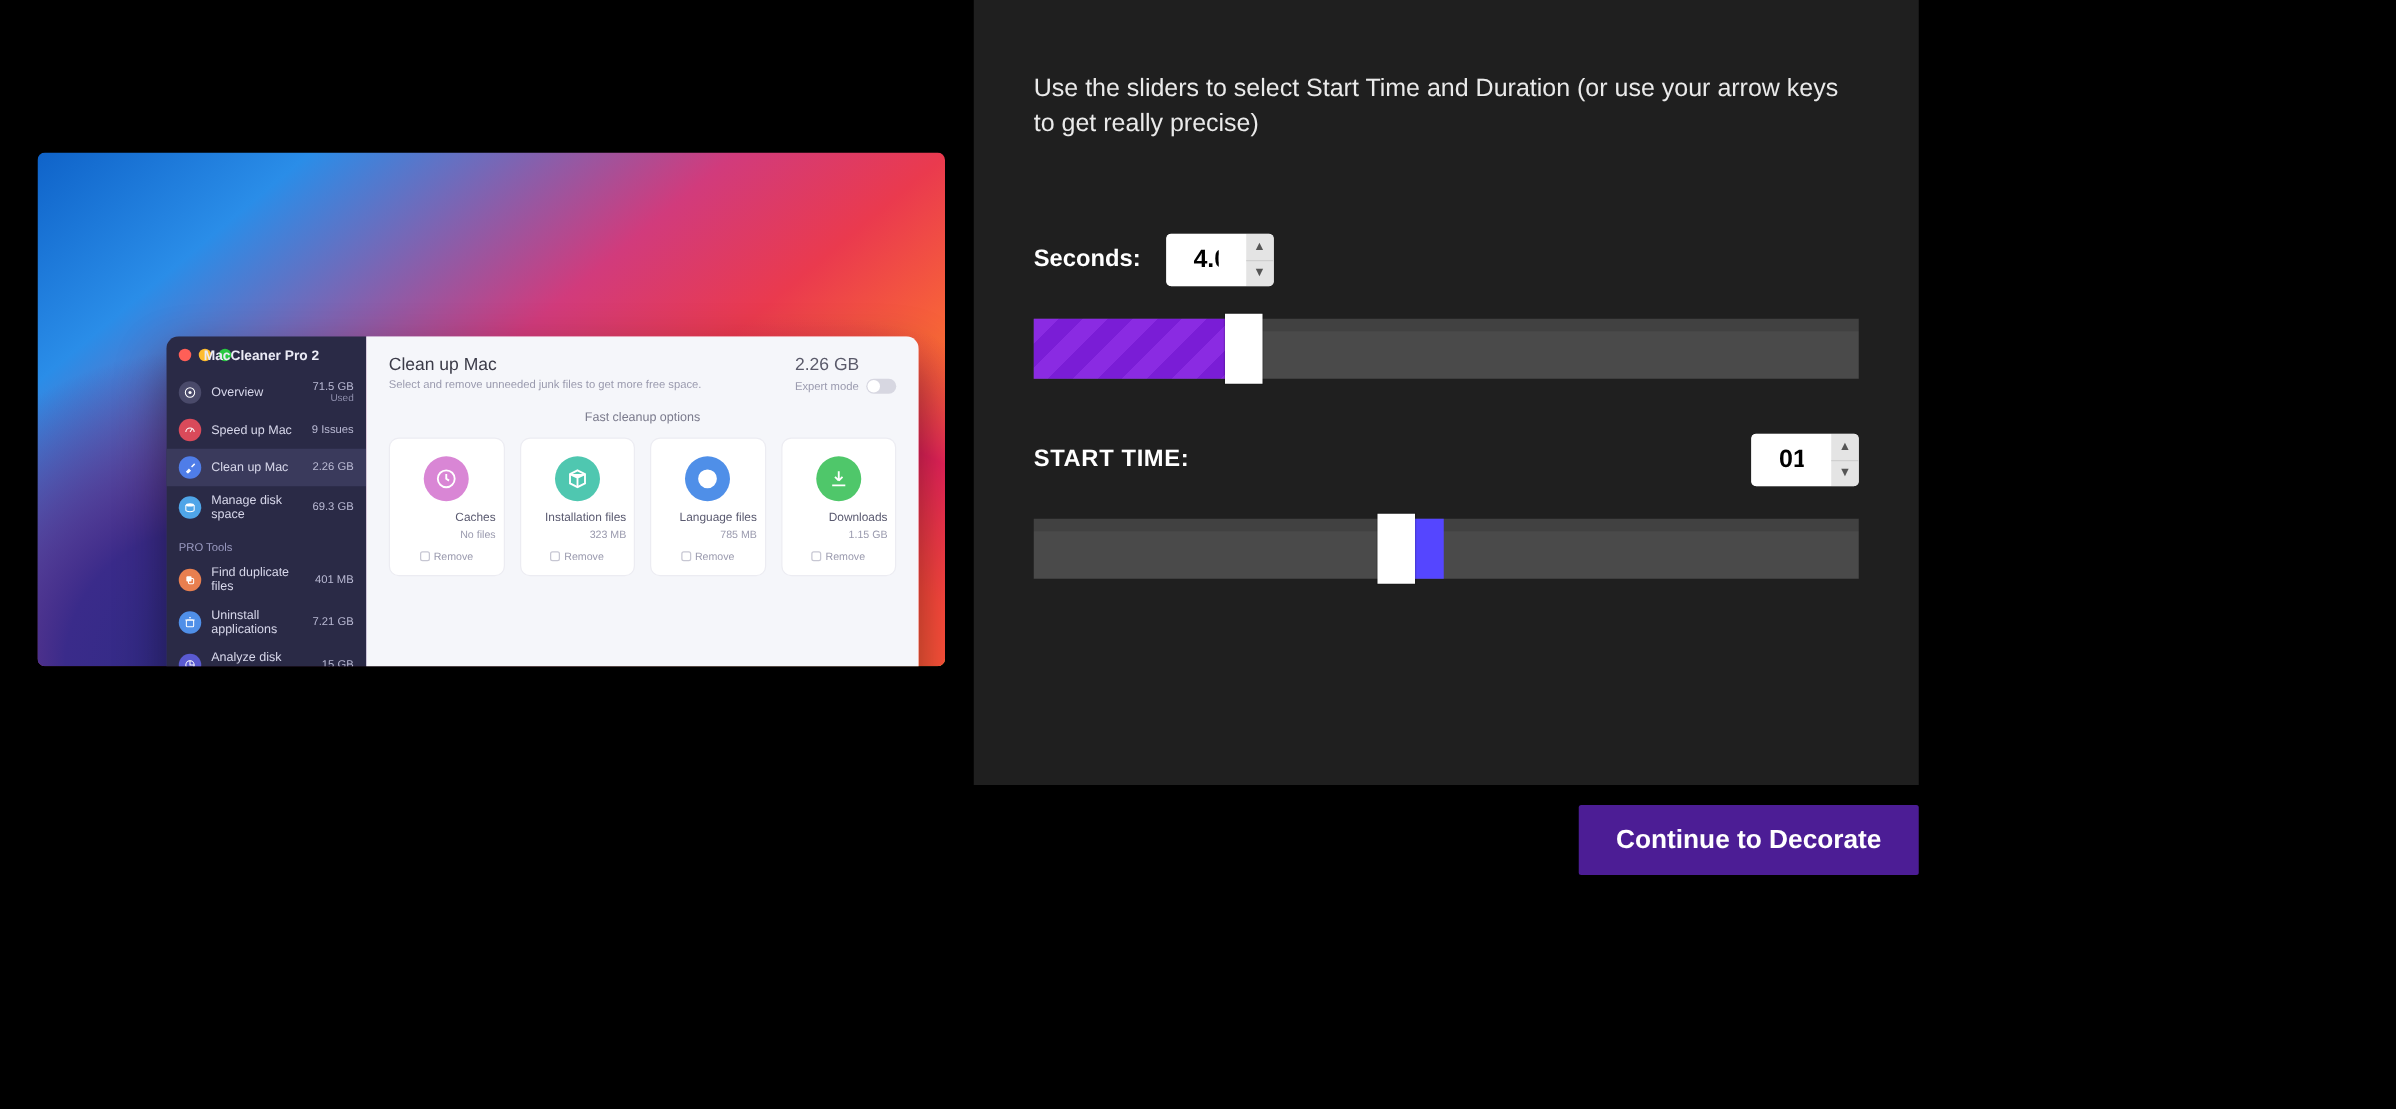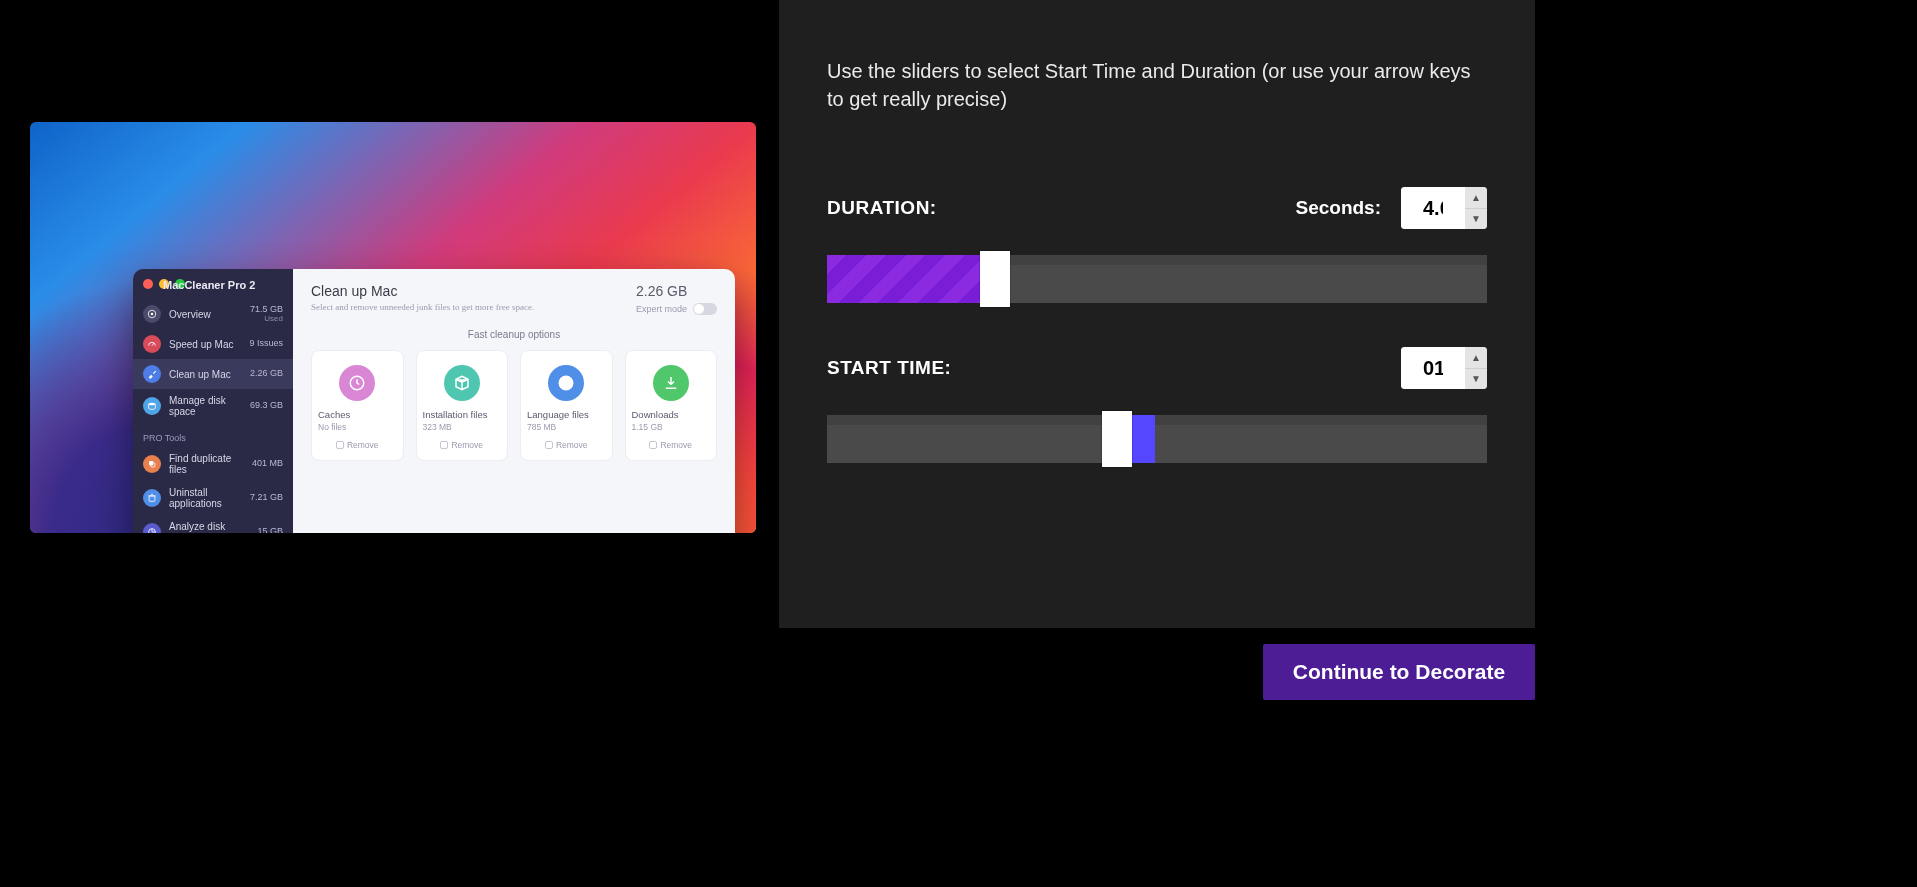--- a/index.html
+++ b/index.html
@@ -63,30 +63,30 @@
     flex:1; background:#f5f6fa; color:#4a4a58;
     display:flex; flex-direction:column;
     position: relative;
   }
   .mw-header {
     padding: 14px 18px 6px;
     display:flex; align-items:flex-start;
   }
   .mw-header .titles { flex:1; }
   .mw-h1 { font-size:14px; font-weight:500; color:#3b3b48; }
-  .mw-sub { font-size:9px; color:#9a9aae; margin-top:3px;font-family:Liberation Serif, serif; }
+  .mw-sub { font-size:9px; color:#9a9aae; margin-top:3px; }
   .mw-size { font-size:14px; color:#5a5a6a; font-weight:400; }
   .expert { display:flex; align-items:center; gap:6px; font-size:9px; color:#9a9aae; margin-top:4px; justify-content:flex-end; }
   .toggle { width:24px; height:12px; border-radius:7px; background:#d7d7e1; position:relative; }
   .toggle::after{content:"";position:absolute;left:1px;top:1px;width:10px;height:10px;border-radius:50%;background:#fff;}
   .fast-label { text-align:center; font-size:10px; color:#7a7a8c; padding:8px 0 10px; }
   .cards { display:flex; gap:12px; padding: 0 18px; }
   .card {
     flex:1; background:#fff; border:1px solid #ececf2; border-radius:8px;
-    padding:14px 6px 10px; text-align:left;
+    padding:14px 6px 10px; text-align:right;
   }
   .card .circ {
     width:36px; height:36px; border-radius:50%;
     margin:0 auto 8px; display:flex;align-items:center;justify-content:center;
   }
   .card .circ svg{width:18px;height:18px;fill:#fff;}
   .c-pink{background:#d986d5;} .c-teal{background:#4fc7b0;}
   .c-blue{background:#4f8fe8;} .c-green{background:#4fc76a;}
   .card-title{font-size:9.5px;color:#5a5a70;}
   .card-sub{font-size:8.5px;color:#9a9aae;margin-top:2px;}
@@ -333,21 +333,20 @@
 
     </div>
   </div>
 </div>
 
 <div class="trim-panel">
   <div class="trim-desc">Use the sliders to select Start Time and Duration (or use your arrow keys to get really precise)</div>
 
   <div class="field">
     <div class="field-row">
-      <div class="field-label">DURATION:</div>
       <div class="sec-label">Seconds:</div>
       <div class="stepper">
         <input value="4.0" style="">
         <div class="arrows">
           <div>▲</div>
           <div>▼</div>
         </div>
       </div>
     </div>
     <div class="track">

